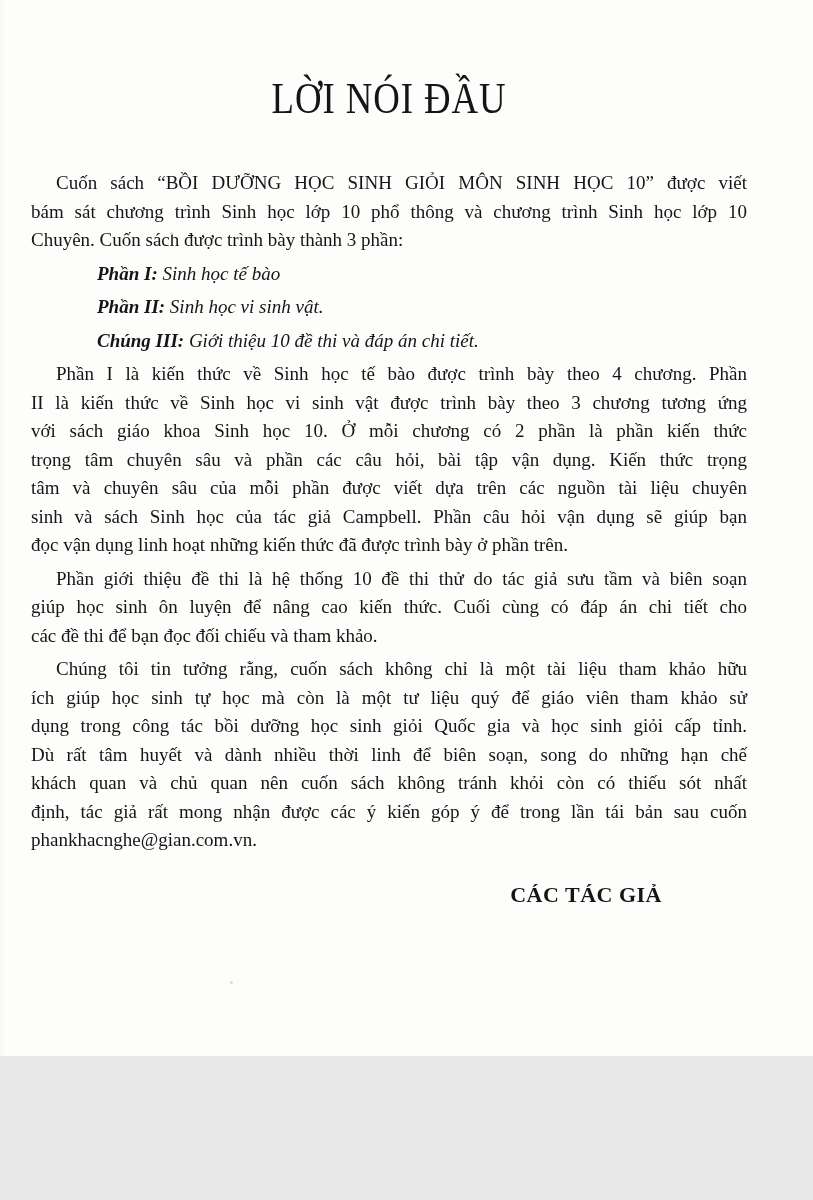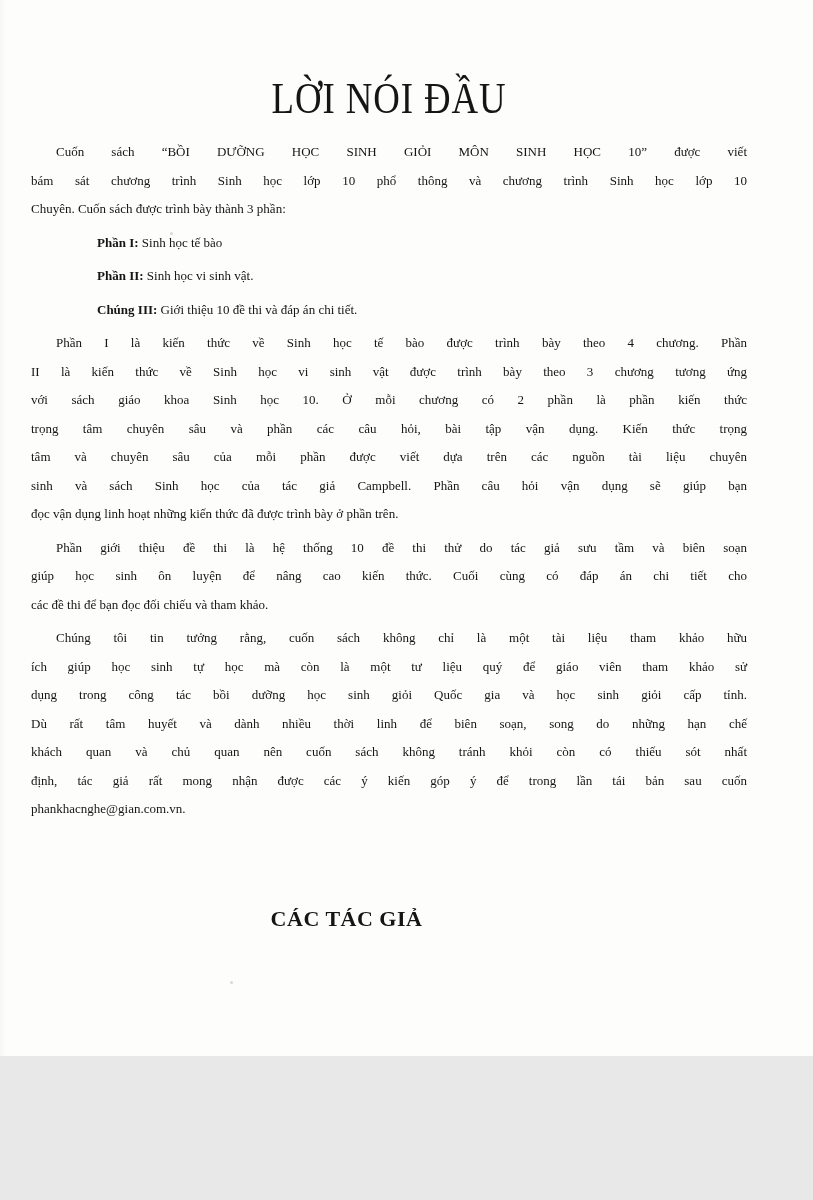--- a/index.html
+++ b/index.html
@@ -21,50 +21,50 @@
     text-align:center;
     font-size:40px;
     font-weight:500;
     letter-spacing:1px;
     transform:scale(0.92,1.12);
     transform-origin:50% 50%;
     white-space:nowrap;
   }
   .content{
     position:absolute;
-    top:138px;left:31px;width:716px;
-    font-size:13px;
+    top:169px;left:31px;width:716px;
+    font-size:19px;
     line-height:28.5px;
     text-rendering:optimizeLegibility;
   }
   .block{margin:0 0 5px 0;}
   .block:last-child{margin-bottom:8px;}
   .line{
     text-align:justify;
     text-align-last:justify;
     min-height:28.5px;
   }
   .line.indent{text-indent:25px;}
   .line.endline{text-align-last:left;}
   .item-line{
     padding-left:66px;
     text-align:left;
     min-height:28.5px;
+    font-style:italic;
   }
   .item-line b{font-weight:bold;}
   .signature{
     position:absolute;
     top:882px;left:31px;width:716px;
     padding-right:85px;
     box-sizing:border-box;
-    text-align:center;
+    text-align:right;
     font-weight:bold;
     font-size:22px;
     letter-spacing:0.5px;
-    margin-top:24px;
   }
   .page-number{
     position:absolute;
     top:1138px;left:724px;
     font-family:"Liberation Sans", sans-serif;
     font-size:27px;
     color:#1a1a1a;
   }
   
   .speck{position:absolute;background:#d9d9d4;border-radius:50%;}

